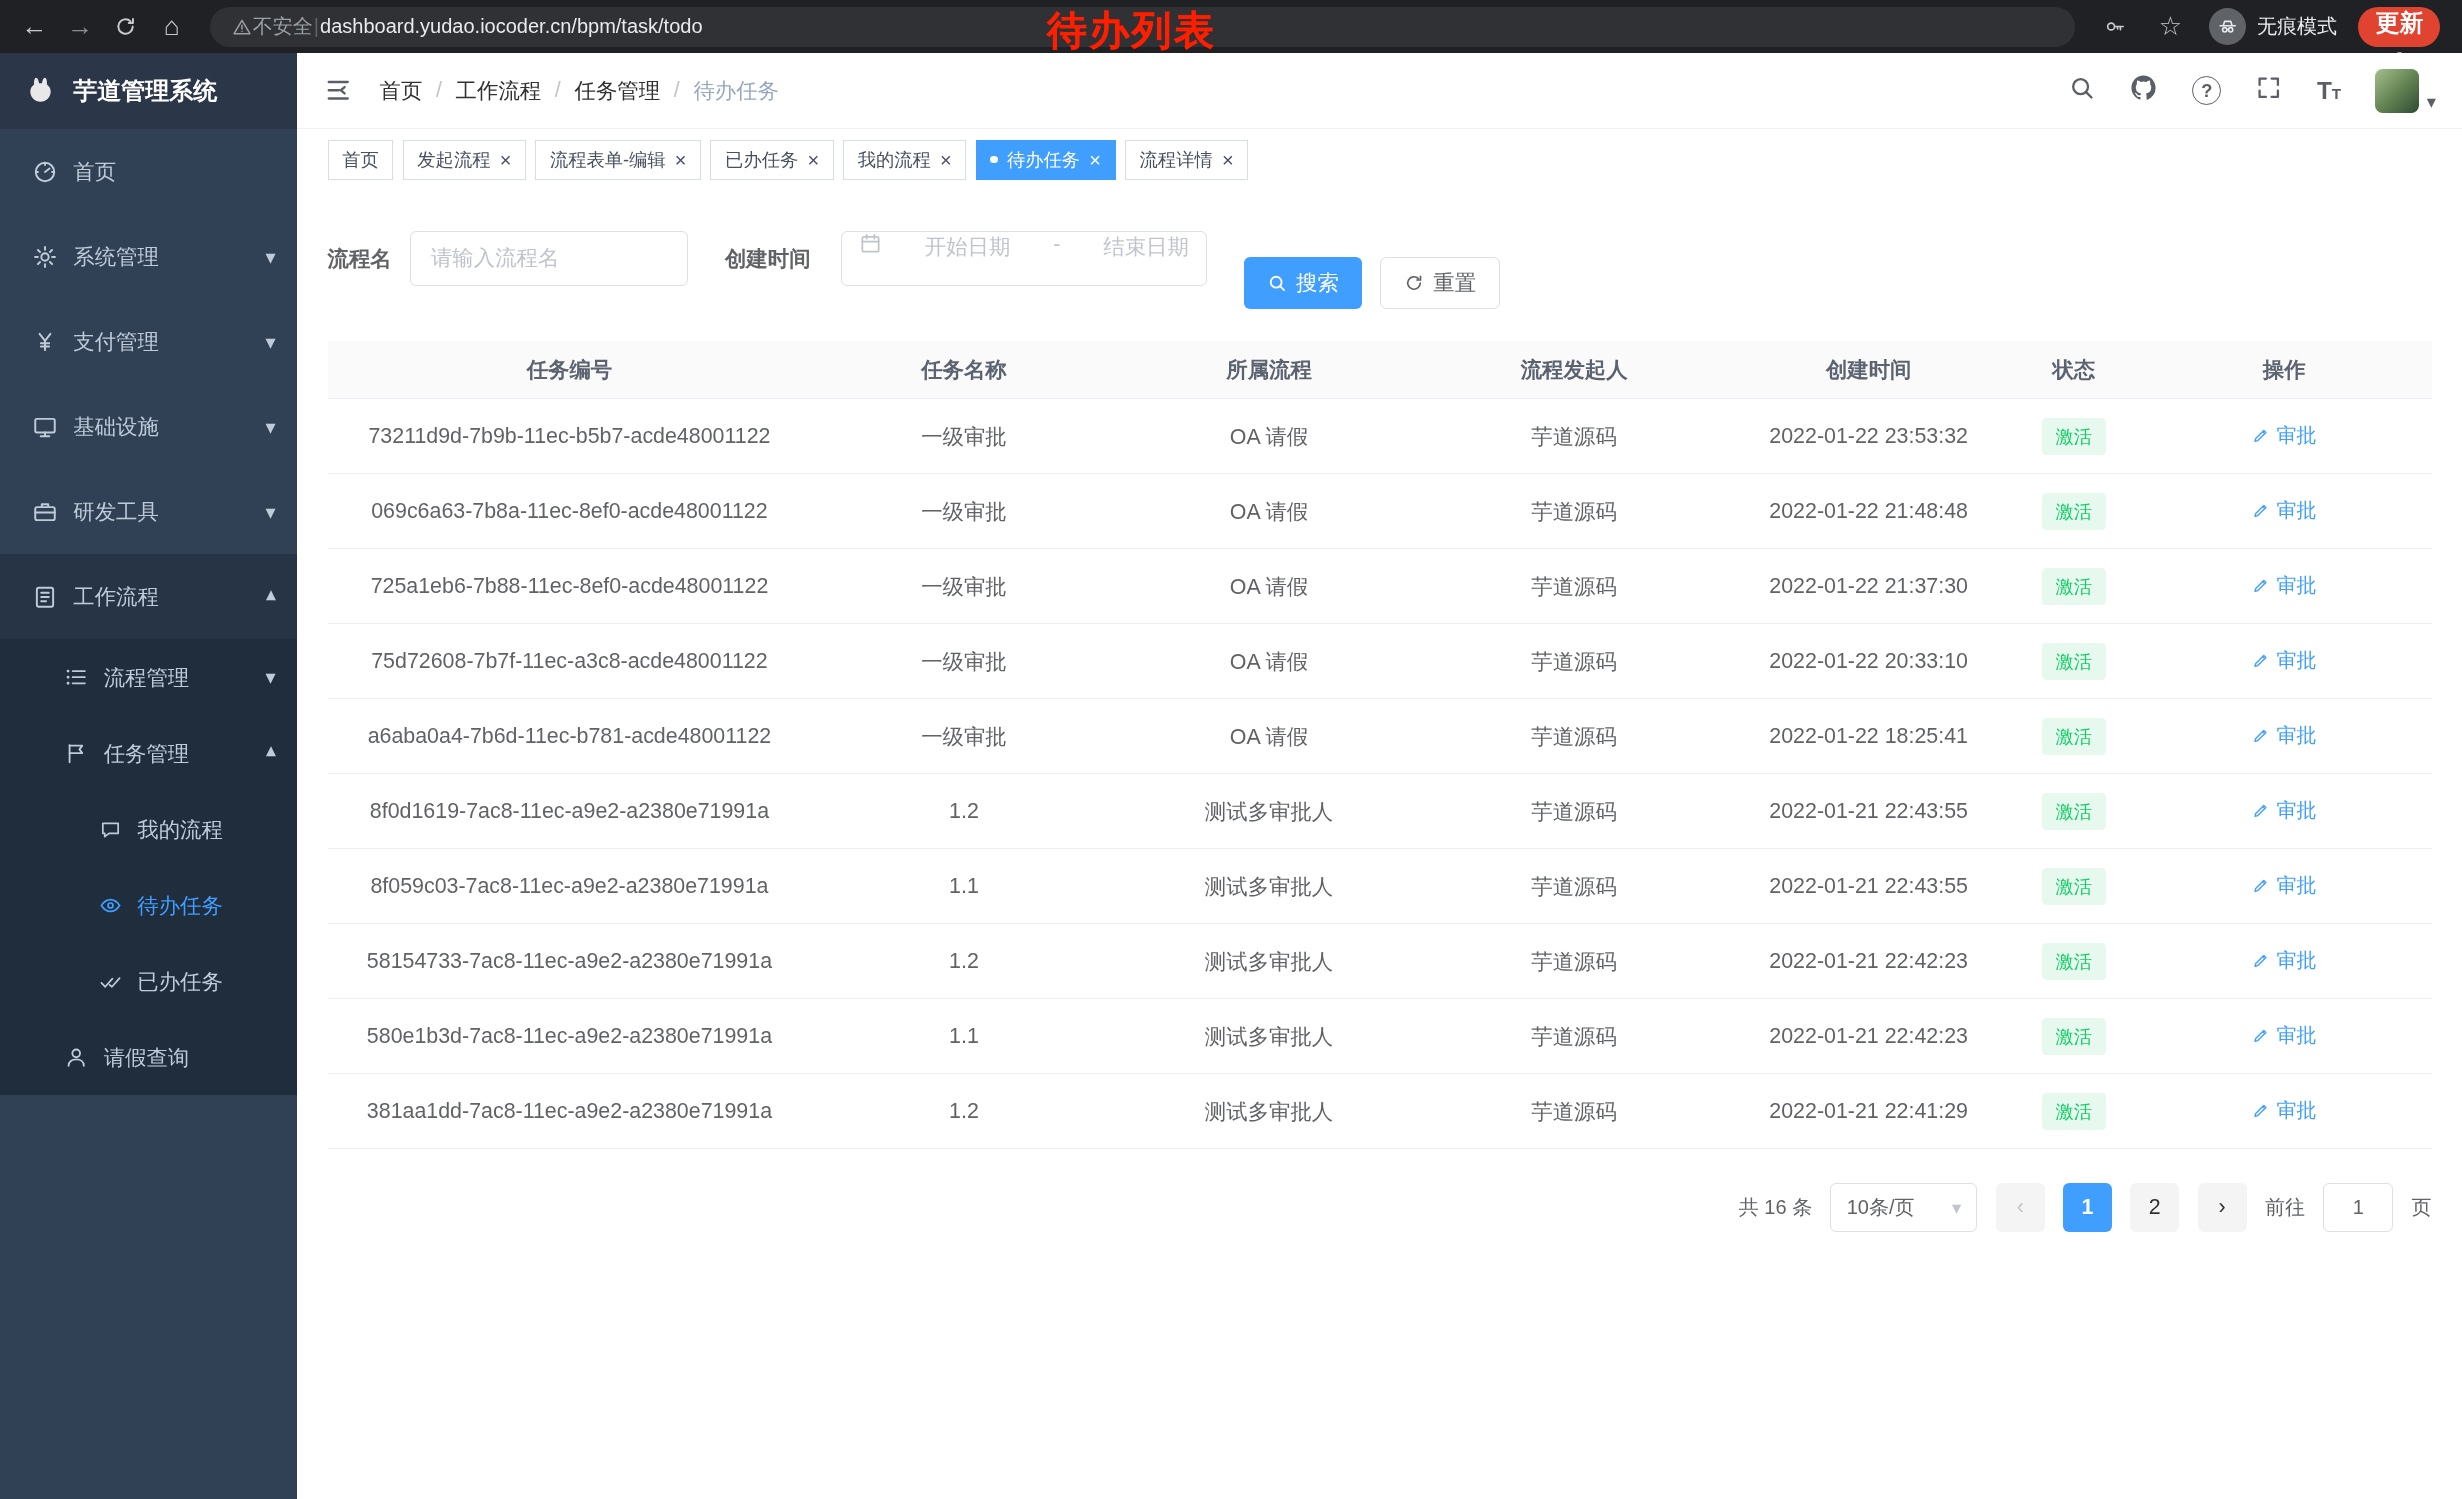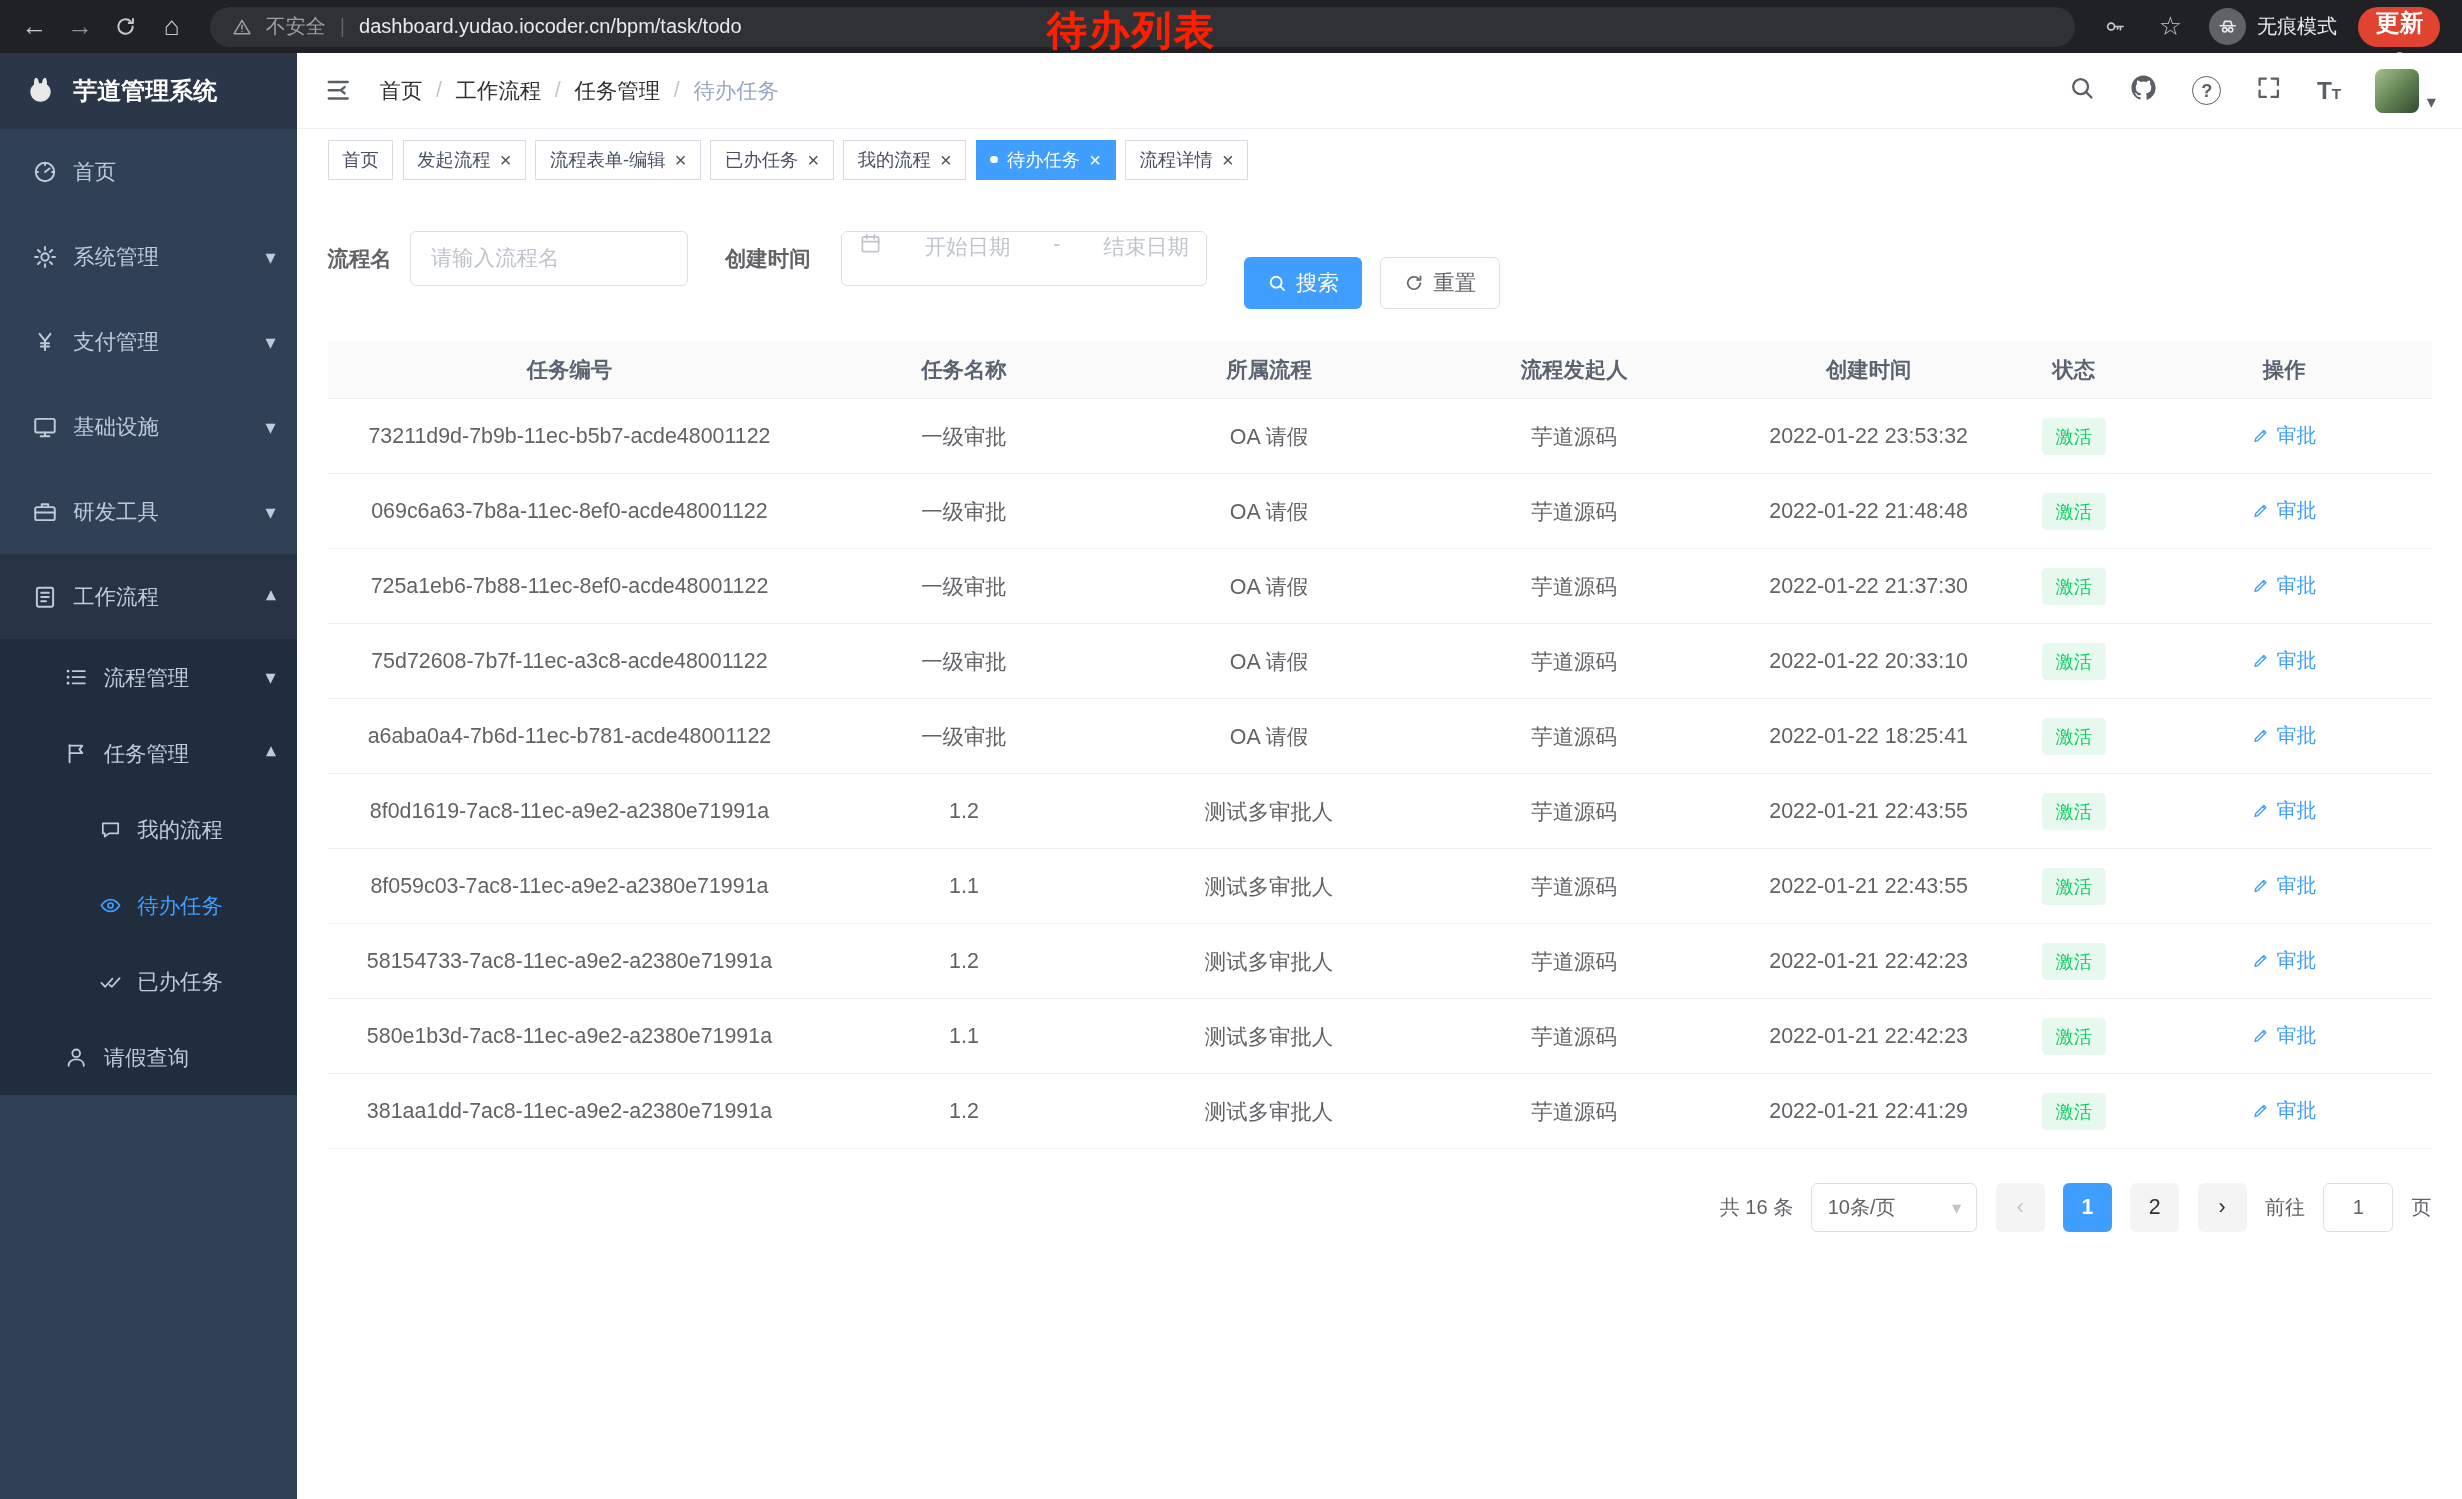--- a/index.html
+++ b/index.html
@@ -3,21 +3,21 @@
 <meta charset="utf-8">
 <style>
   * { margin:0; padding:0; box-sizing:border-box; }
   html,body { width:2462px; height:1500px; overflow:hidden; }
   body { font-family:"Liberation Sans","DejaVu Sans",sans-serif; font-size:21.4px; background:#fff; position:relative; }
 
   
   .chrome { height:53px; background:var(--chrome-bg,#202124); display:flex; align-items:center; padding:0 17px; gap:10.7px; }
   .cicon { color:#c7cacd; font-size:26px; width:35px; height:35px; display:flex; align-items:center; justify-content:center; border-radius:50%; flex:0 0 auto; }
   .cicon.dim { color:#8a8f94; }
-  .omnibox { flex:1; height:40px; background:#303134; border-radius:20px; display:flex; align-items:center; padding:0 21.4px; gap:14px; margin:0 10.7px; min-width:0; }
+  .omnibox { flex:1; height:40px; background:#303134; border-radius:20px; display:flex; align-items:center; padding:0 21.4px; gap:1px; margin:0 10.7px; min-width:0; }
   .warn-text { color:#9aa0a6; font-size:20px; }
   .url-divider { color:#5f6368; font-size:20px; }
   .url { color:#e8eaed; font-size:20px; white-space:nowrap; overflow:hidden; }
   .chrome-right { display:flex; align-items:center; gap:21.4px; padding-right:4.6px; }
   .incog { display:flex; align-items:center; gap:10.7px; }
   .incog-circle { width:37px; height:37px; border-radius:50%; background:#5f6368; color:#e8eaed; display:flex; align-items:center; justify-content:center; }
   .incog-label { color:#e8eaed; font-size:20px; white-space:nowrap; }
   .update-pill { display:flex; align-items:center; gap:9.2px; height:40px; padding:0 17px; border-radius:20px; background:var(--update,#e0432f); color:#fff; font-size:24px; font-weight:700;flex-direction:column; }
 
   
@@ -74,21 +74,21 @@
   .btn.primary { background:var(--accent,#409eff); color:#fff; margin-right:18.3px; }
   .btn.plain { background:#fff; border:0.8px solid #dcdfe6; color:#606266; }
 
   table { width:100%; border-collapse:collapse; margin-top:32px; table-layout:fixed; }
   th { height:58px; background:#fafafa; color:#5b6371; font-weight:700; font-size:21.4px; border-bottom:0.8px solid #ebeef5; text-align:center; }
   td { height:75px; color:#606266; font-size:21.4px; border-bottom:0.8px solid #ebeef5; text-align:center; white-space:nowrap; overflow:hidden; }
   .badge { display:inline-block; padding:6.1px 13.7px; border-radius:4.6px; background:#e7f9ef; color:var(--success,#13ce66); font-size:18.3px; }
   .approve { display:inline-flex; align-items:center; gap:6.1px; color:var(--accent,#409eff); font-size:20px; cursor:pointer;justify-content:flex-end; }
 
   .pagination { margin-top:34px; display:flex; align-items:center; justify-content:flex-end; gap:18.3px; color:#606266; font-size:20px; padding-bottom:23px; }
-  .psel { width:166px; height:49px; border:0.8px solid #dcdfe6; border-radius:6.1px; display:flex; align-items:center; justify-content:space-between; padding:0 15.3px; color:#606266; cursor:pointer; }
+  .psel { width:147px; height:49px; border:0.8px solid #dcdfe6; border-radius:6.1px; display:flex; align-items:center; justify-content:space-between; padding:0 15.3px; color:#606266; cursor:pointer; }
   .psel .caret { color:#c0c4cc; font-size:18.3px; }
   .pbtn { min-width:49px; height:49px; border-radius:6.1px; background:#f4f4f5; display:flex; align-items:center; justify-content:center; font-size:21.4px; color:#303133; cursor:pointer; }
   .pbtn.disabled { color:#c0c4cc; }
   .pbtn.current { background:var(--accent,#409eff); color:#fff; font-weight:700; }
   .goto-input { width:70px; height:49px; border:0.8px solid #dcdfe6; border-radius:6.1px; text-align:center; font-size:20px; color:#606266; outline:none; font-family:inherit; }
 </style>
 </head>
 <body>
 
 <div class="chrome">

